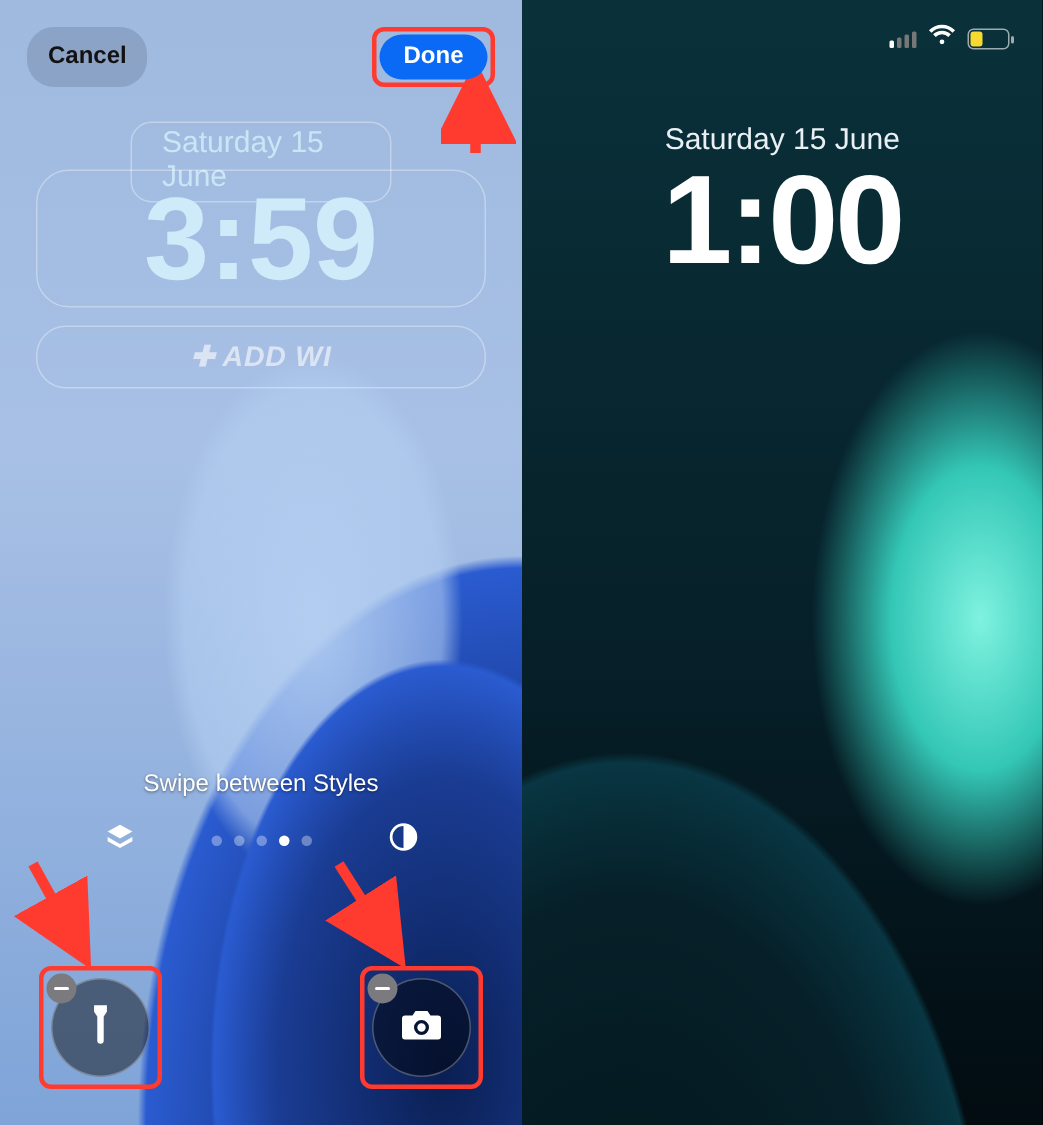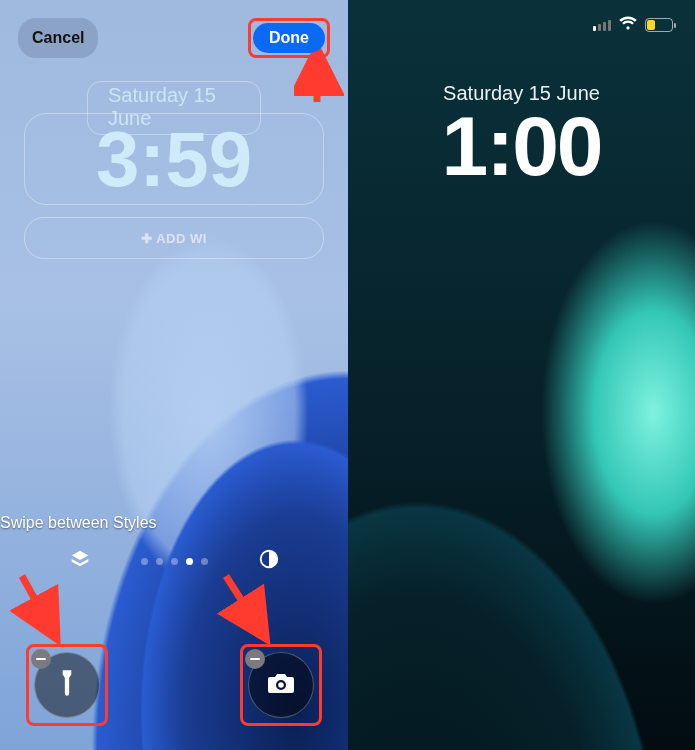--- a/index.html
+++ b/index.html
@@ -68,25 +68,25 @@
     color: #cfeaf8;
     font-size: 78px; font-weight: 700;
     line-height: 1;
   }
   .widget-pill {
     position: absolute; top: 217px; left: 24px; right: 24px;
     height: 42px; border-radius: 20px;
     border: 1.2px solid rgba(255,255,255,0.35);
     display: flex; align-items: center; justify-content: center;
     color: rgba(255,255,255,0.58);
-    font-size: 13px; font-weight: 700; letter-spacing: .5px;
+    font-size: 19px; font-weight: 700; letter-spacing: .5px; font-style: italic;
   }
   .swipe-label {
     position: absolute; bottom: 218px; left: 0; right: 0;
-    text-align: left; color: #fff;
+    text-align: center; color: #fff;
     font-size: 16px; font-weight: 500;
     text-shadow: 0 1px 2px rgba(0,0,0,.5);
   }
   .style-row {
     position: absolute; bottom: 176px; left: 0; right: 0;
     display: flex; align-items: center; justify-content: center; gap: 50px;
   }
   .style-row .side-icon { color: #fff; }
   .dots { display: flex; gap: 8px; }
   .dots span {

